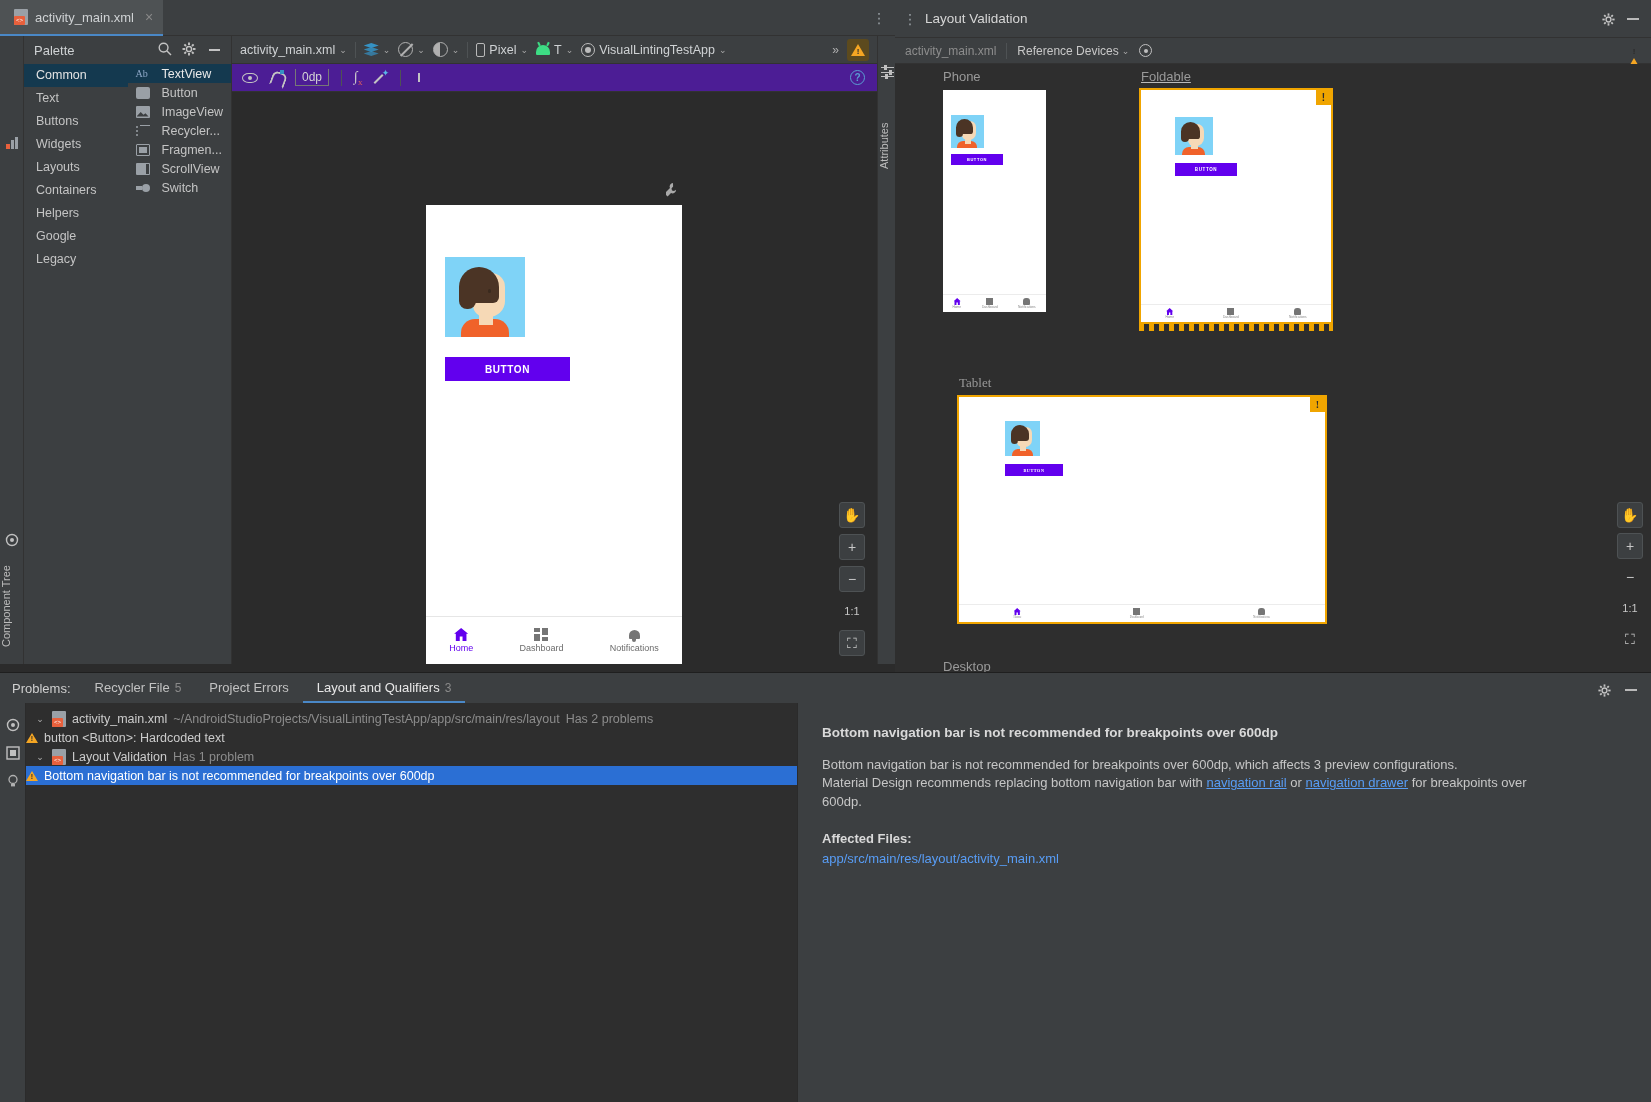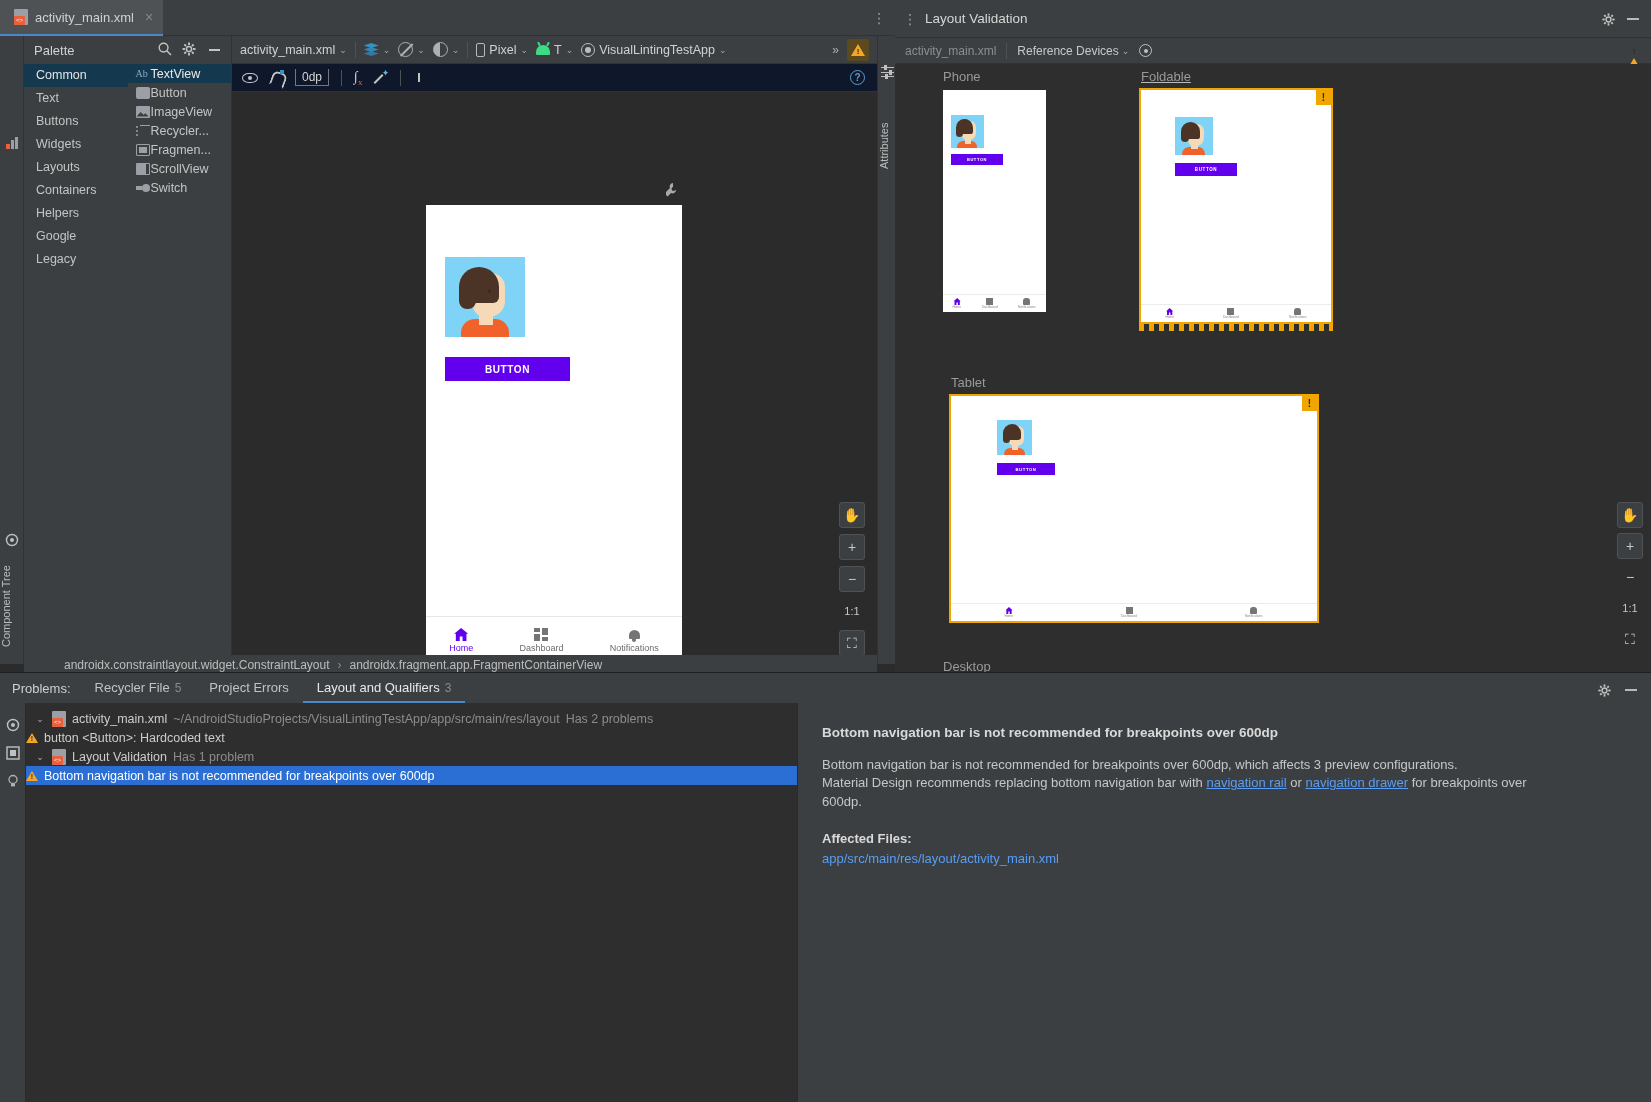--- a/index.html
+++ b/index.html
@@ -110,21 +110,21 @@
   .palette-header .hicon { width: 18px; height: 18px; position: relative; }
   .palette-body { display: flex; height: 600px; }
   .cat-col { width: 104px; }
   .cat-item {
     height: 23px; line-height: 23px; padding-left: 12px;
     font-size: 12.5px; color: #c4c4c4;
   }
   .cat-item.selected { background: #14394f; color: #e3e3e3; }
   .widget-col { width: 104px; }
   .widget-item {
-    height: 19px; display: flex; align-items: center; gap: 1px;
+    height: 19px; display: flex; align-items: center; gap: 12px;
     padding-left: 8px; font-size: 12.5px; color: #c4c4c4;
     white-space: nowrap;
   }
   .widget-item.selected { background: #14394f; color: #e9e9e9; }
   .w-ico { width: 14px; height: 12px; flex: none; position: relative; }
   .w-ico.ab { font-size: 10px; color: #8fa8c8; line-height: 12px;
               font-family: "Liberation Serif", serif; }
   .w-ico.rect { background: #9aa0a6; border-radius: 2px; }
   .w-ico.img { background: #9aa0a6; border-radius: 1px; overflow: hidden; }
   .w-ico.img::after { content:''; position:absolute; left:1px; bottom:1px; width:12px; height:6px;
@@ -176,21 +176,21 @@
   .warn-badge {
     width: 22px; height: 22px; background: #5c4a1e; border-radius: 3px;
     display: flex; align-items: center; justify-content: center;
   }
   .warn-tri { width: 0; height: 0; border-left: 7px solid transparent;
     border-right: 7px solid transparent; border-bottom: 12px solid #f5a623; position: relative; }
   .warn-tri::after { content:'!'; position:absolute; left:-2px; top:3px; font-size:8px;
     font-weight:bold; color:#2b2b2b; width:4px; text-align:center; }
 
   .dtoolbar2 {
-    height: 28px; background: #0f172a; border-bottom: 1px solid #323232;
+    height: 28px; background: #4c1d95; border-bottom: 1px solid #323232;
     display: flex; align-items: center; padding-left: 10px; gap: 12px;
   }
   .eye-ico { width: 16px; height: 10px; border: 1.5px solid #c3c3c3;
     border-radius: 50% / 60%; position: relative; }
   .eye-ico::after { content:''; position:absolute; left:5px; top:2px; width:4px; height:4px;
     background:#c3c3c3; border-radius:50%; }
   .magnet-ico { width: 13px; height: 13px; position: relative; }
   .magnet-ico::before { content:''; position:absolute; left:1px; top:1px; width:11px; height:11px;
     border: 2px solid #c3c3c3; border-bottom-color: transparent; border-radius: 6px 6px 0 0;
     transform: rotate(20deg); }
@@ -666,25 +666,20 @@
       <div class="zoom-ctrls">
         <div class="zbtn hand-ico">✋</div>
         <div class="zbtn">+</div>
         <div class="zbtn">−</div>
         <div class="zbtn flat small">1:1</div>
         <div class="zbtn">⛶</div>
       </div>
     </div>
   </div>
 
-  <div class="breadcrumb">
-    <span>androidx.constraintlayout.widget.ConstraintLayout</span>
-    <span class="bc-sep">›</span>
-    <span>androidx.fragment.app.FragmentContainerView</span>
-  </div>
 
   <div class="attr-strip">
     <div class="slider-ico">
         <i></i>
         <i></i>
         <i></i>
         <b></b>
         <b></b>
         <b></b>
       </div>
@@ -785,21 +780,21 @@
             </div>
             <div class="mini-item">
               <span class="mini-ico bell"></span>
               <span class="mini-lbl">Notifications</span>
             </div>
           </div>
           <div class="dashed-bottom"></div>
         </div>
       </div>
 
-      <div class="dev-group" style="left:56px; top:311px;">
+      <div class="dev-group" style="left:64px; top:311px;font-family:Liberation Serif, serif;">
         <div class="dev-label">Tablet</div>
         <div class="dev-screen warned" style="width:366px;height:225px;">
           <div class="dev-warn-corner">!</div>
           <div class="avatar" style="left:46px;top:24px;width:35px;height:35px;">
             <span class="av-face" style="left:12px;top:6px;width:15px;height:20px;border-radius:5px 6px 7px 5px;"></span>
             <span class="av-hair" style="left:6px;top:4px;width:18px;height:16px;border-radius:9px 9px 3px 3px;"></span>
             <span class="av-hair" style="left:6px;top:13px;width:7px;height:10px;border-radius:0 0 4px 4px;"></span>
             <span class="av-body" style="left:7px;top:28px;width:21px;height:9px;border-radius:6px 6px 0 0;"></span>
             <span class="av-face" style="left:15px;top:25px;width:6px;height:5px;"></span>
           </div>

